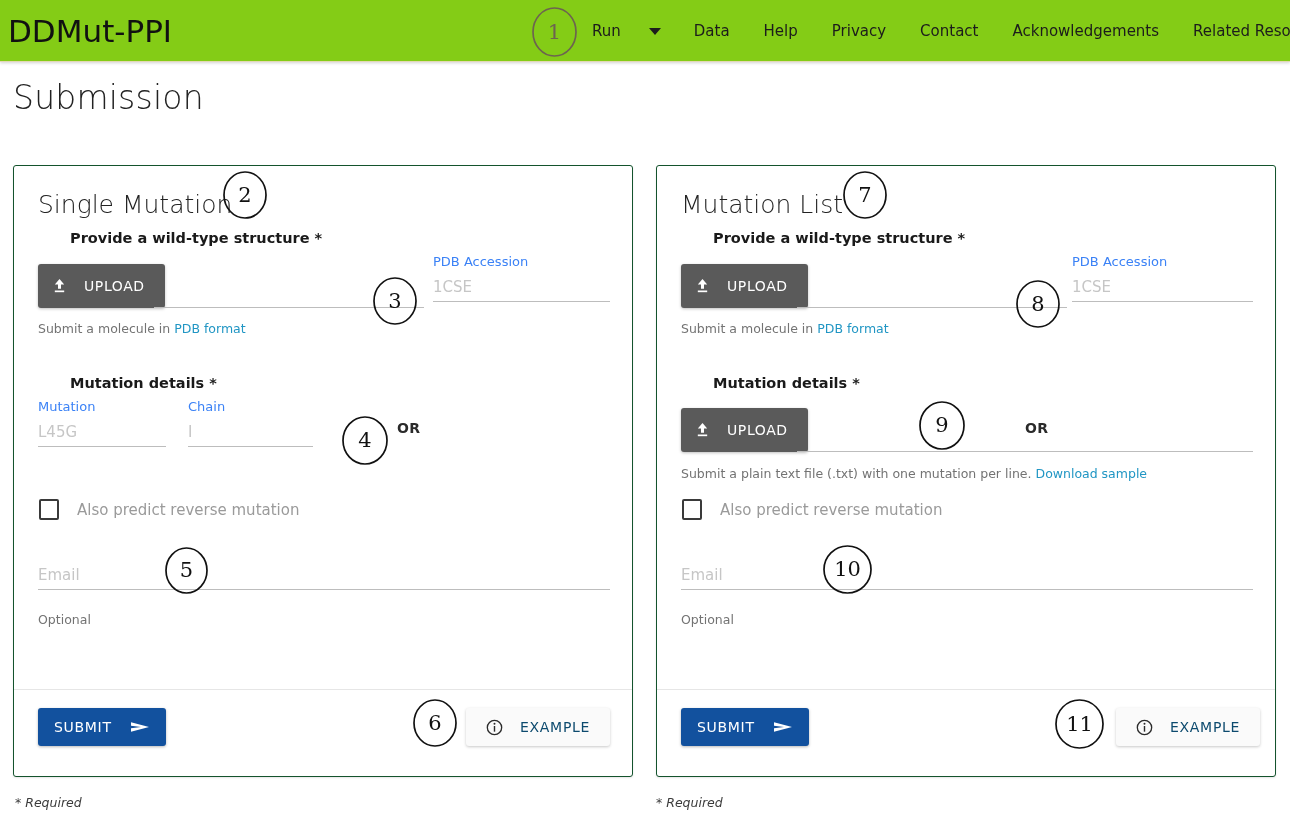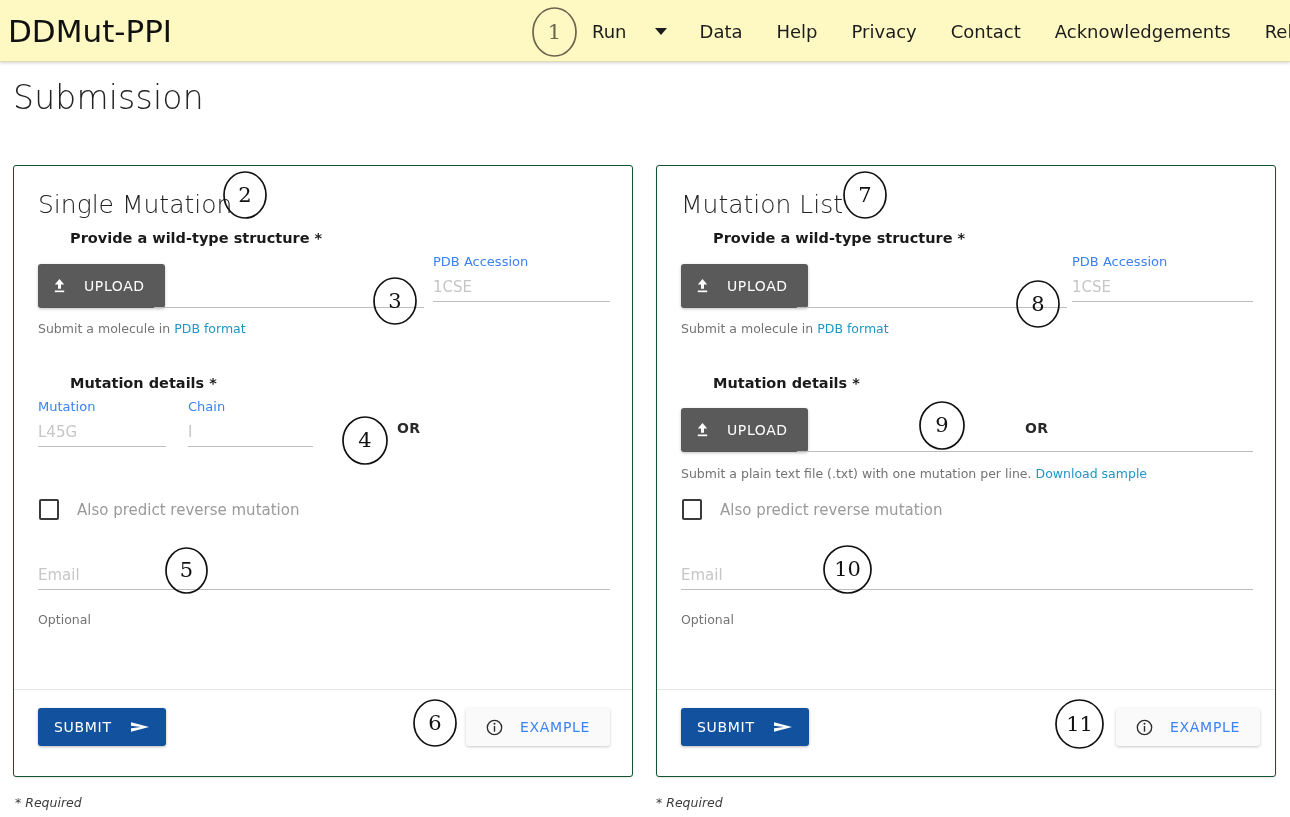--- a/index.html
+++ b/index.html
@@ -10,42 +10,42 @@
     background: #ffffff;
     font-family: "DejaVu Sans", "Liberation Sans", sans-serif;
     overflow: hidden;
   }
   body { position: relative; }
 
   
   .navbar {
     position: absolute; left: 0; top: 0;
     width: 1290px; height: 62px;
-    background: #fef9c3;
+    background: #84cc16;
     border-bottom: 1px solid #e2d9b4;
     box-shadow: 0 1px 3px rgba(0,0,0,0.18);
     display: flex; align-items: center;
   }
   .brand {
     font-size: 31px;
     color: #111111;
     margin-left: 8px;
     letter-spacing: 0px;
     font-weight: 400;
     white-space: nowrap;
   }
   .nav-links {
     position: absolute;
     left: 592px; top: 0;
     height: 62px;
     display: flex; align-items: center;
     gap: 0px;
   }
   .nav-item {
-    font-size: 18px;
+    font-size: 15px;
     color: #1c1c1c;
     padding: 0 17px;
     white-space: nowrap;
     cursor: pointer;
     display: flex; align-items: center;
     height: 62px;
   }
   .nav-item.first { padding-left: 0; padding-right: 6px; }
   .caret {
     width: 0; height: 0;
@@ -183,21 +183,21 @@
     letter-spacing: 0.7px;
     cursor: pointer;
     box-shadow: 0 1px 3px rgba(0,0,0,0.28);
     font-family: "DejaVu Sans", "Liberation Sans", sans-serif;
   }
   .send-icon { width: 20px; height: 16px; display: block; }
   .example-btn {
     position: absolute;
     top: 542px;
     background: #fafafa;
-    color: #3b82f6;
+    color: #0c4a6e;
     border: none;
     border-radius: 3px;
     height: 38px;
     padding: 0 20px;
     display: flex; align-items: center;
     gap: 17px;
     font-size: 14px;
     letter-spacing: 0.7px;
     cursor: pointer;
     box-shadow: 0 1px 3px rgba(0,0,0,0.22);

